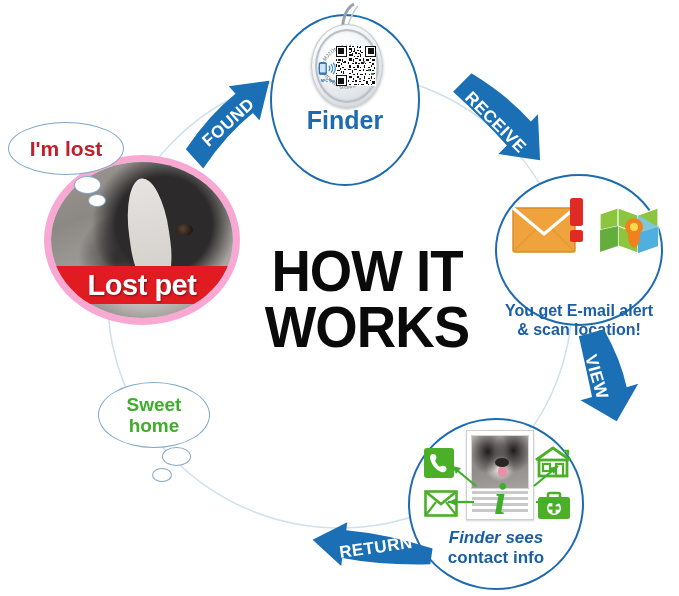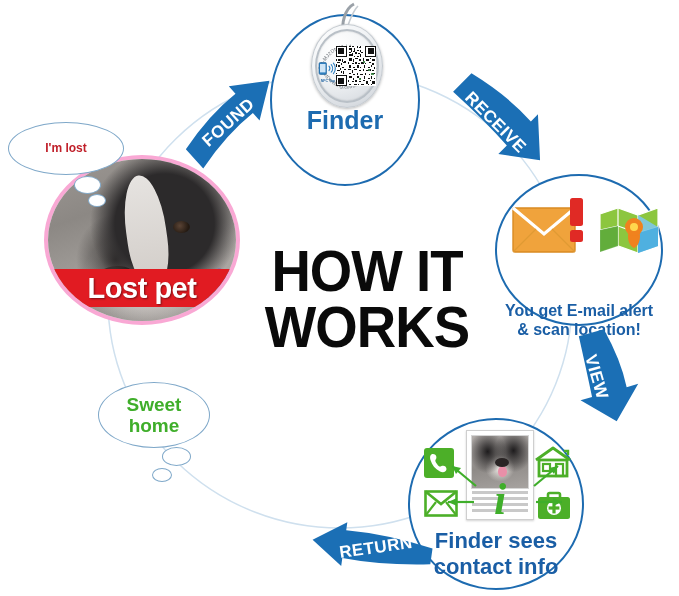--- a/index.html
+++ b/index.html
@@ -4,21 +4,21 @@
 <style>
   html,body{margin:0;padding:0;background:#ffffff;}
   body{width:679px;height:596px;overflow:hidden;font-family:"Liberation Sans",sans-serif;}
   #stage{position:relative;width:679px;height:596px;background:#fff;}
 
   
   .node{position:absolute;border-radius:50%;background:#fff;box-sizing:border-box;}
   .ring{border:2px solid #1d6bb0;}
 
   
-  .photo-circle{position:absolute;border-radius:50%;overflow:hidden;box-sizing:border-box;border:4px solid #f9a8d4;}
+  .photo-circle{position:absolute;border-radius:50%;overflow:hidden;box-sizing:border-box;border:7px solid #f9a8d4;}
   .photo-band{position:absolute;left:0;right:0;text-align:center;color:#fff;font-weight:bold;
               letter-spacing:-.5px;text-shadow:1px 1px 2px rgba(0,0,0,.45);}
 
   
   .bubble{position:absolute;background:#fff;border:1.5px solid #7fa8c9;border-radius:50%;
           display:flex;align-items:center;justify-content:center;text-align:center;
           font-weight:bold;line-height:1.12;box-sizing:border-box;}
   .bdot{position:absolute;background:#fff;border:1.5px solid #7fa8c9;border-radius:50%;}
 
   
@@ -94,21 +94,21 @@
 
       <div style="position:absolute;left:40px;top:108px;width:48px;height:30px;border-radius:50%;
                   background:radial-gradient(circle at 45% 35%,#4a4240 0%,#221d1c 80%);transform:rotate(-18deg);"></div>
 
       <div style="position:absolute;left:160px;top:112px;width:30px;height:46px;
                   background:linear-gradient(140deg,#7f6fb8,#39406e);opacity:.85;transform:rotate(20deg);border-radius:4px;"></div>
     </div>
     <div class="photo-band" style="bottom:14px;height:38px;line-height:38px;font-size:29px;background:#e11b22;">Lost pet</div>
   </div>
 
-  <div class="bubble" style="left:8px;top:122px;width:116px;height:53px;font-size:12px;color:#c0202a;">
+  <div class="bubble" style="left:8px;top:122px;width:116px;height:53px;font-size:21px;color:#c0202a;">
     <span>I'm lost</span>
   </div>
   <div class="bdot" style="left:74px;top:176px;width:25px;height:16px;"></div>
   <div class="bdot" style="left:88px;top:194px;width:16px;height:11px;"></div>
 
   <div class="arrow" style="left:176px;top:88px;width:116px;height:68px;">
     <svg width="116" height="68" viewBox="0 0 116 68">
       <g transform="rotate(-42 58 34)">
         <path d="M4,22 Q44,12 78,14 L78,4 L112,27 L78,50 L78,40 Q44,38 4,48 Z" fill="#1b6fb5"></path>
       </g>
@@ -388,22 +388,22 @@
     </g>
     <g fill="#3fae2a">
       <path d="M12,14 L21,16 L16,22 Z"></path>
         <path d="M118,14 L109,16 L114,22 Z"></path>
       <path d="M8,50 L17,46 L17,54 Z"></path>
         <path d="M122,50 L113,46 L113,54 Z"></path>
     </g>
   </svg>
 
   <div style="position:absolute;left:410px;top:528px;width:172px;">
-    <div class="n-body" style="font-size:22px;">Finder sees</div>
-    <div class="n-body" style="font-size:22px;">contact info</div>
+    <div class="n-body" style="font-size:17px;font-style:italic;">Finder sees</div>
+    <div class="n-body" style="font-size:17px;">contact info</div>
   </div>
 
   <div class="arrow" style="left:308px;top:524px;width:128px;height:48px;">
     <svg width="128" height="48" viewBox="0 0 128 48">
       <g transform="rotate(188 64 24)">
         <path d="M4,16 Q52,8 92,10 L92,2 L124,24 L92,46 L92,38 Q52,40 4,32 Z" fill="#1b6fb5"></path>
       </g>
       <text class="atxt" x="68" y="29" text-anchor="middle" transform="rotate(-8 68 24)">RETURN</text>
     </svg>
   </div>

